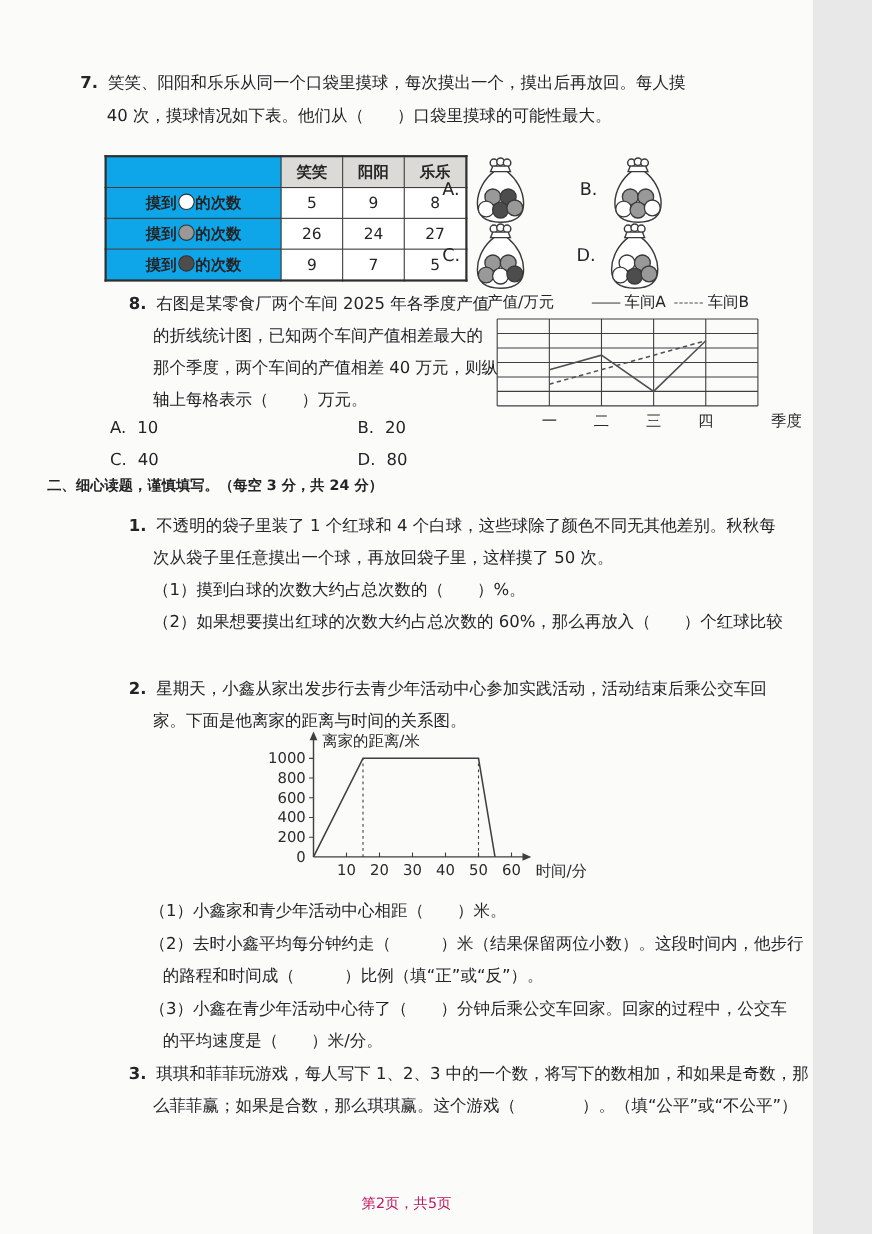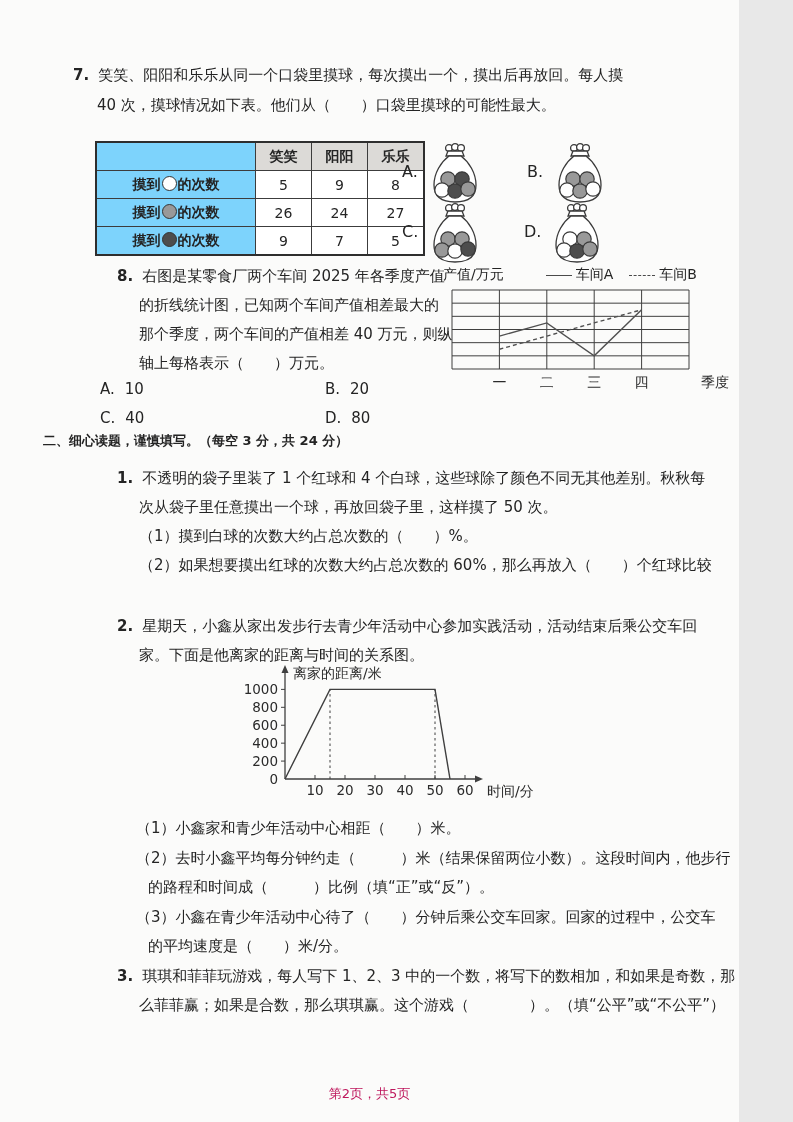--- a/index.html
+++ b/index.html
@@ -7,35 +7,35 @@
   .page{position:relative;width:739px;height:1122px;background:#fbfbfa;color:#242424;
         font-size:15px;overflow:hidden;}
   .abs{position:absolute;}
   .q-line{white-space:nowrap;}
   .qnum{font-weight:bold;margin-right:9px;}
   .block{line-height:29px;white-space:nowrap;margin-left:44px;}
   .ind{padding-left:22px;}
   
   table.q7t{border-collapse:collapse;font-size:14px;}
   table.q7t td{border:1.4px solid #3c3c3c;text-align:center;height:27px;padding:0 4px;background:#fff;}
-  table.q7t td.lbl{width:150px;background:#7dd3fc;font-weight:bold;white-space:nowrap;}
+  table.q7t td.lbl{width:150px;background:#0ea5e9;font-weight:bold;white-space:nowrap;}
   table.q7t td.hdr{background:#dcdad7;font-weight:bold;width:47px;}
   table.q7t{border:2px solid #2e2e2e;}
   .circ{display:inline-block;width:13px;height:13px;border:1.5px solid #333;border-radius:50%;
         vertical-align:-2px;margin:0 1px;}
   
   .bag{position:absolute;}
   .bag-label{position:absolute;font-size:16px;}
   
   .opt{position:absolute;white-space:nowrap;}
   .opt .k{margin-right:10px;}
   
   .sec-head{font-weight:bold;font-size:13px;white-space:nowrap;}
   
-  .c1-legend{display:flex;align-items:center;gap:16px;font-size:14px;white-space:nowrap;}
+  .c1-legend{display:flex;align-items:center;gap:8px;font-size:14px;white-space:nowrap;}
   .c1-ylabel{margin-right:26px;}
   .leg-item{display:flex;align-items:center;gap:4px;}
   .line-sample{display:inline-block;width:26px;height:0;border-top:1.6px solid #4a4a4a;}
   .line-sample.dashed{border-top-style:dashed;}
   svg text{font-family:"DejaVu Sans","Liberation Sans",sans-serif;}
   .footer{position:absolute;left:0;right:0;text-align:center;font-size:13px;color:#be185d;}
 </style>
 </head>
 <body>
 

